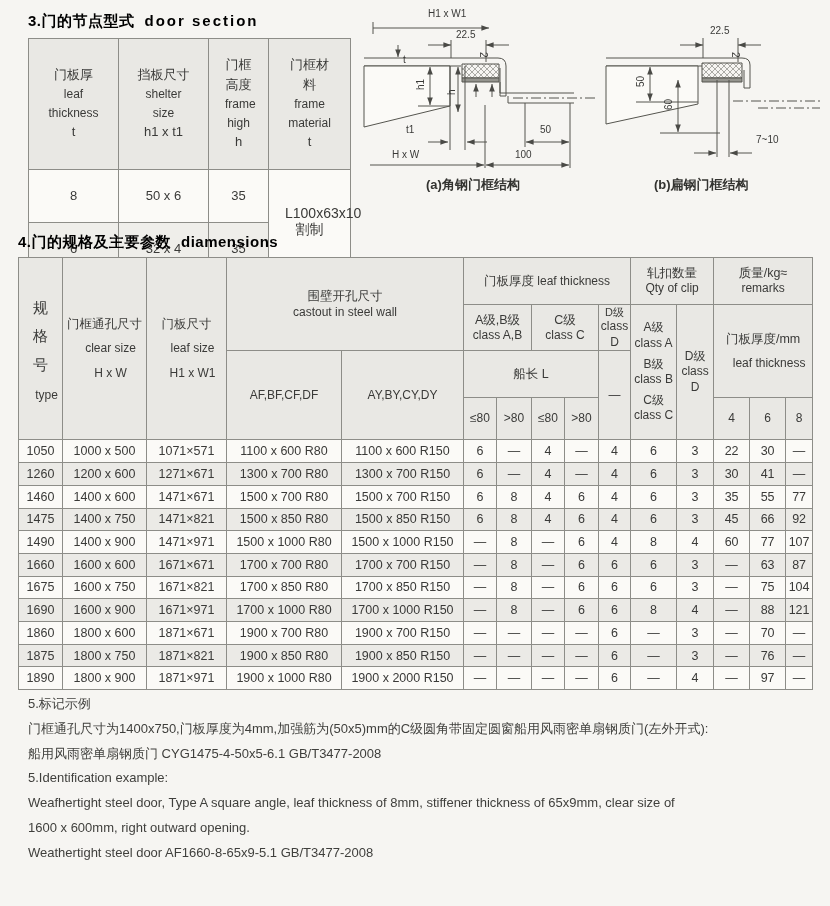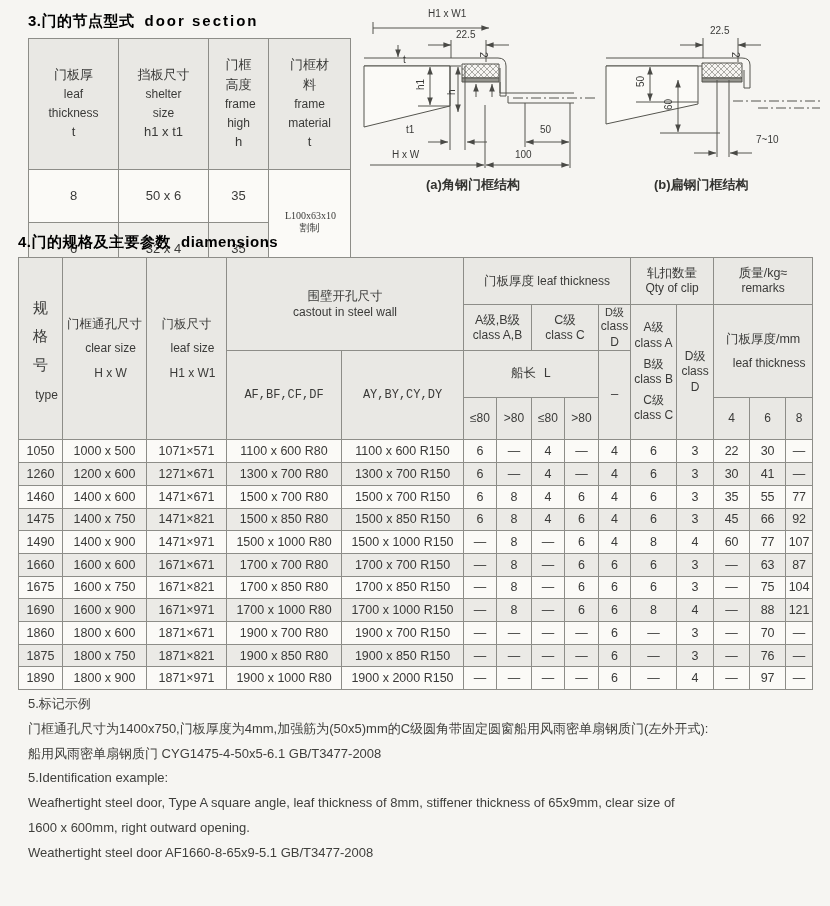--- a/index.html
+++ b/index.html
@@ -17,38 +17,38 @@
   .sec-title{position:absolute;font-size:15px;font-weight:bold;color:#000000;letter-spacing:.5px;}
   .sec-title .en{margin-left:10px;letter-spacing:2px;}
 
   
   .tbl3{position:absolute;left:28px;top:38px;border-collapse:collapse;table-layout:fixed;width:322px;}
   .tbl3 th,.tbl3 td{border:1.4px solid #8d8d88;font-weight:normal;text-align:center;vertical-align:middle;padding:16px;}
   .tbl3 thead th{background:#e9e8e4;height:84px;font-size:12px;line-height:1.55;}
   .tbl3 thead .zh{display:block;font-size:13px;}
   .tbl3 tbody td{height:20px;font-size:13px;background:#efeeea;}
   .tbl3 tbody tr:first-child td{background:#fbfaf7;}
-  .tbl3 td.mat{font-size:10px;background:#f3f2ee;font-family:Liberation Serif, serif;}
+  .tbl3 td.mat{font-size:14px;background:#f3f2ee;}
 
   
   .diag{position:absolute;}
   .diag text{font-size:10px;fill:#3a3a38;}
   .diag .cap{font-size:13px;font-weight:bold;fill:#333330;}
   .diag line,.diag path,.diag polygon,.diag rect{vector-effect:non-scaling-stroke;}
 
   
   .tbl4{position:absolute;left:18px;top:257px;border-collapse:collapse;table-layout:fixed;width:794px;}
   .tbl4 th,.tbl4 td{border:1.3px solid #8d8d88;font-weight:normal;text-align:center;vertical-align:middle;padding:0 1px;overflow:hidden;}
   .tbl4 thead th{background:#e9e8e4;font-size:12px;line-height:1.3;}
   .tbl4 thead .zh{font-size:12.5px;}
   .tbl4 thead .blk{display:block;}
   .tbl4 thead .gap{display:block;margin-top:9px;padding-left:12px;}
   .r1 th{height:46px;}
   .r2 th{height:37px;}
-  .r3 th{height:46px;font-family:Liberation Mono, monospace;}
+  .r3 th{height:46px;}
   .r4 th{height:41px;font-size:12.5px;}
   .vert{display:inline-block;width:15px;word-break:break-all;line-height:1.9;font-size:15px;}
   .sm{font-size:9.5px;line-height:1.2;}
   .clipstack{font-size:11px;line-height:1.38;}
   .tbl4 tbody td{height:21.7px;font-size:12.5px;background:#fbfaf7;white-space:nowrap;}
   .tbl4 tbody tr:nth-child(even) td{background:#ebeae6;}
 
   
   .s5{position:absolute;left:28px;top:692px;width:790px;font-size:13px;color:#3f3f3c;}
   .s5 .ln{line-height:24.8px;white-space:nowrap;}

